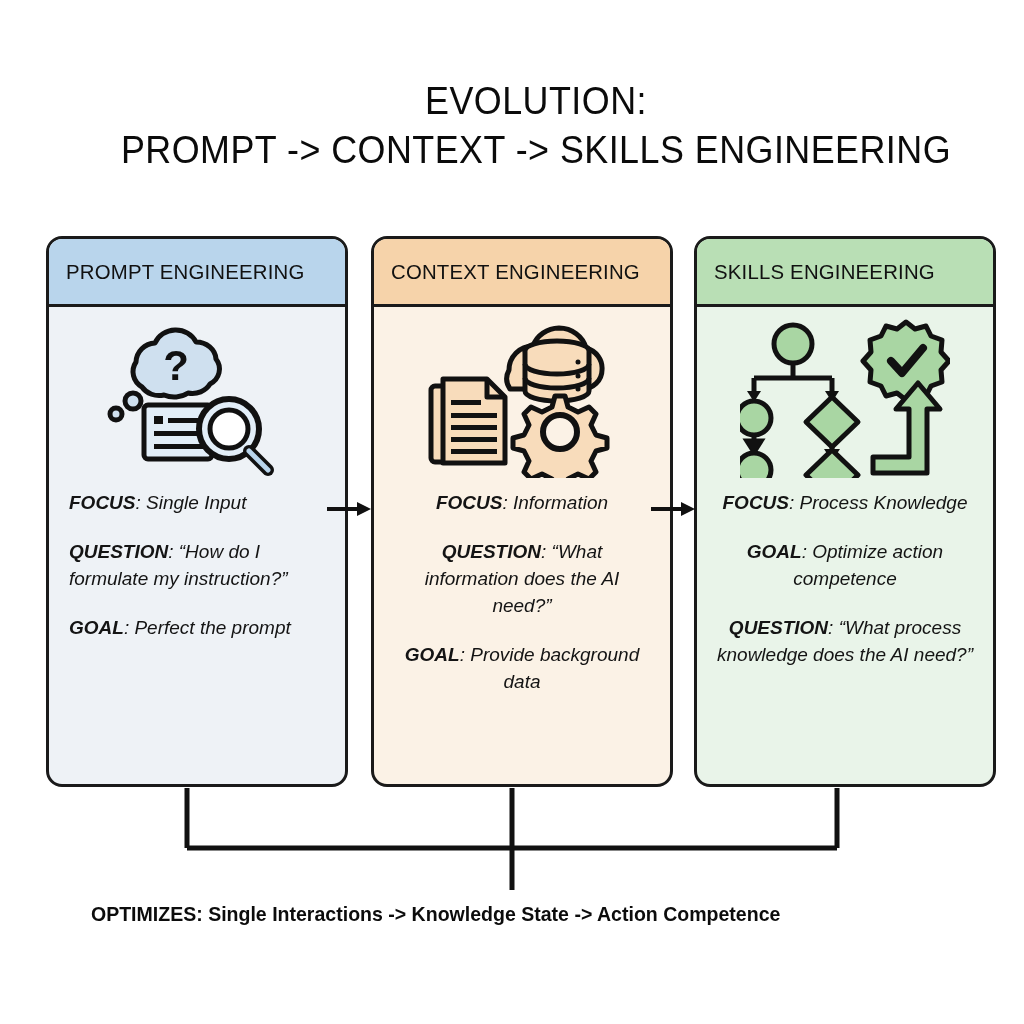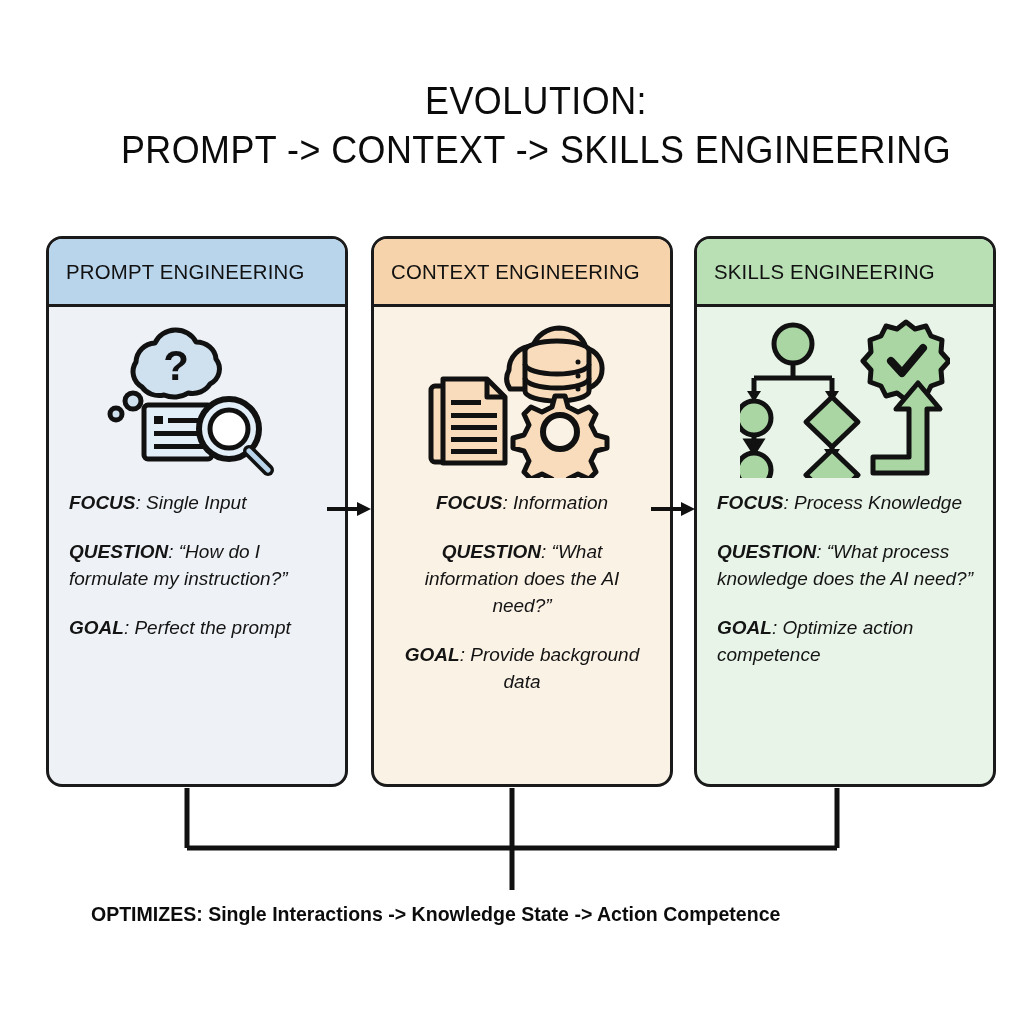--- a/index.html
+++ b/index.html
@@ -58,21 +58,21 @@
     top: 236px;
     width: 302px;
     height: 551px;
     border: 3px solid #1a1a1a;
     border-radius: 16px;
     box-sizing: border-box;
     overflow: hidden;
   }
   #card-1 { left: 46px; background: #eef2f6; }
   #card-2 { left: 371px; background: #fbf2e6; text-align: center; }
-  #card-3 { left: 694px; background: #e9f4e9; }
+  #card-3 { left: 694px; background: #e9f4e9; text-align: center; }
 
   .card-header {
     height: 68px;
     box-sizing: border-box;
     border-bottom: 3px solid #1a1a1a;
     display: flex;
     align-items: center;
     padding-left: 17px;
   }
   #card-1 .card-header { background: #b9d5ec; }
@@ -284,24 +284,24 @@
           <path d="M133 155 v-16 h36 v-48 h-13 l22 -26 l22 26 h-13 v64 z" fill="#a9d6a3" stroke="#111" stroke-width="5" stroke-linejoin="round"></path>
         </g>
       </svg>
     </div>
 
     <div class="card-body">
       <p class="body-para">
         <span class="lbl">FOCUS</span><span>: Process Knowledge</span>
       </p>
       <p class="body-para">
+        <span class="lbl">GOAL</span><span>: Optimize action competence</span>
+      </p>
+      <p class="body-para">
         <span class="lbl">QUESTION</span><span>: “What process knowledge does the AI need?”</span>
-      </p>
-      <p class="body-para">
-        <span class="lbl">GOAL</span><span>: Optimize action competence</span>
       </p>
     </div>
   </div>
 
   <div class="conn-arrow" id="conn-1">
     <svg width="45" height="18" viewBox="0 0 45 18">
       <line x1="0" y1="9" x2="32" y2="9" stroke="#111" stroke-width="4"></line>
       <path d="M44 9 l-14 -7 v14 z" fill="#111"></path>
     </svg>
   </div>

